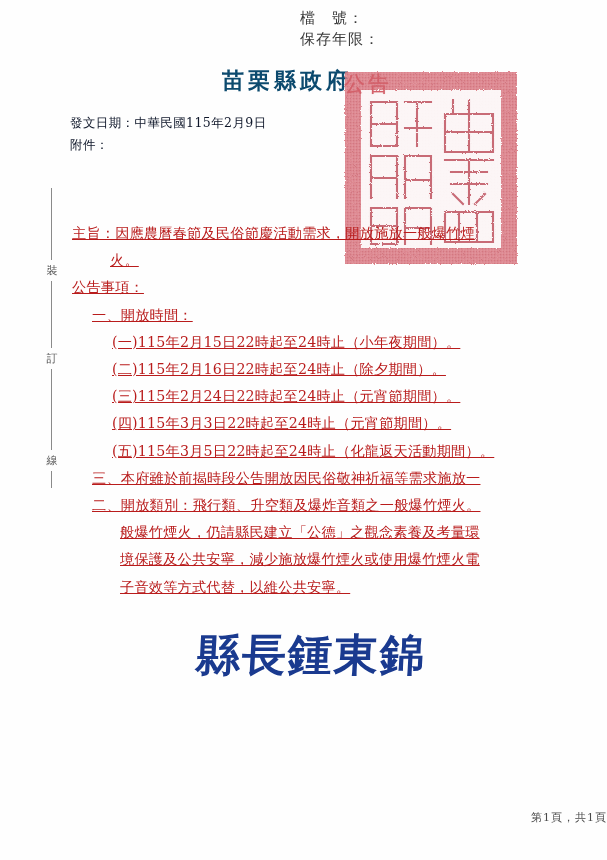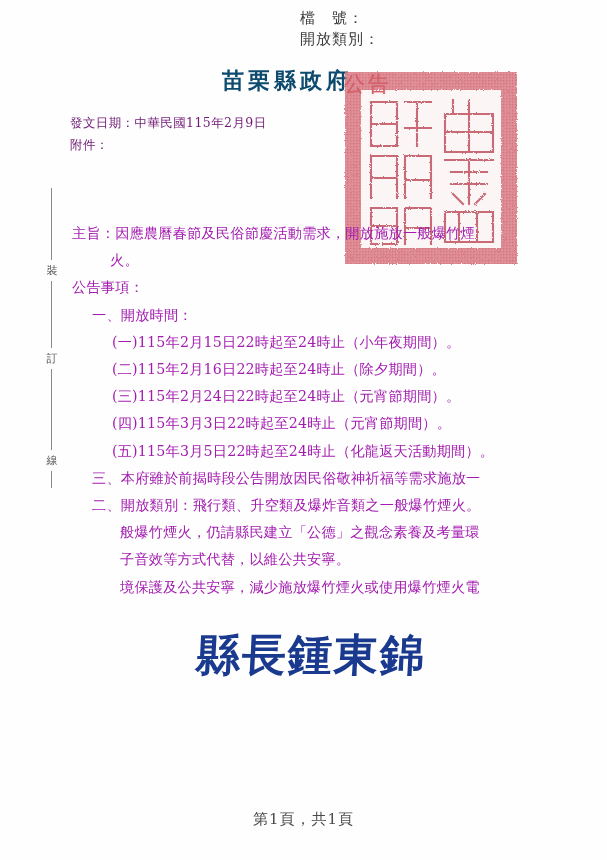--- a/index.html
+++ b/index.html
@@ -62,21 +62,21 @@
   }
 
   
   .meta {
     position: absolute;
     left: 70px;
     top: 112px;
     font-size: 12.5px;
     line-height: 21.5px;
     letter-spacing: .4px;
-    color: #701a75;
+    color: #0f172a;
   }
   .meta .meta-line { white-space: nowrap; }
 
   
   .seal {
     position: absolute;
     left: 341px;
     top: 68px;
     width: 180px;
     height: 200px;
@@ -118,22 +118,23 @@
 
   
   .body-text {
     position: absolute;
     left: 72px;
     top: 220px;
     width: 470px;
     font-size: 14.2px;
     line-height: 27.2px;
     letter-spacing: .2px;
-    color: #a21caf;
+    color: #b91c1c;
     z-index: 4;
+    text-decoration: underline;
   }
   .row { white-space: nowrap; }
   .row.indent-1 { padding-left: 38px; }   
   .row.indent-2 { padding-left: 20px; }   
   .row.indent-3 { padding-left: 40px; }   
   .row.indent-4 { padding-left: 48px; }   
 
   
   .signature {
     position: absolute;
@@ -147,34 +148,34 @@
     font-family: "DejaVu Serif", "Liberation Serif", serif;
     transform: skewX(-3deg);
   }
 
   
   .footer {
     position: absolute;
     left: 0;
     right: 0;
     top: 810px;
-    text-align: center;
-    font-size: 15px;
+    text-align: right;
+    font-size: 11px;
     letter-spacing: 1px;
     color: #4a4a4a;
   }
 </style>
 </head>
 <body>
 
 <div class="page">
 
   <div class="doc-header">
     <div class="hdr-line">檔　號：</div>
-    <div class="hdr-line">開放類別：</div>
+    <div class="hdr-line">保存年限：</div>
   </div>
 
   <div class="org-title">苗栗縣政府</div>
 
   <div class="notice-word">公告</div>
 
   <div class="seal">
     <svg viewBox="0 0 180 200" xmlns="http://www.w3.org/2000/svg" aria-hidden="true">
       <defs>
         <filter id="rough">
@@ -229,21 +230,21 @@
       <div class="row indent-0">公告事項：</div>
       <div class="row indent-2">一、開放時間：</div>
       <div class="row indent-3">(一)115年2月15日22時起至24時止（小年夜期間）。</div>
       <div class="row indent-3">(二)115年2月16日22時起至24時止（除夕期間）。</div>
       <div class="row indent-3">(三)115年2月24日22時起至24時止（元宵節期間）。</div>
       <div class="row indent-3">(四)115年3月3日22時起至24時止（元宵節期間）。</div>
       <div class="row indent-3">(五)115年3月5日22時起至24時止（化龍返天活動期間）。</div>
       <div class="row indent-2">三、本府雖於前揭時段公告開放因民俗敬神祈福等需求施放一</div>
       <div class="row indent-2">二、開放類別：飛行類、升空類及爆炸音類之一般爆竹煙火。</div>
       <div class="row indent-4">般爆竹煙火，仍請縣民建立「公德」之觀念素養及考量環</div>
+      <div class="row indent-4">境保護及公共安寧，減少施放爆竹煙火或使用爆竹煙火電</div>
       <div class="row indent-4">子音效等方式代替，以維公共安寧。</div>
-      <div class="row indent-4">境保護及公共安寧，減少施放爆竹煙火或使用爆竹煙火電</div>
     </div>
 
   <div class="signature" style="color: rgb(26, 58, 143);">縣長鍾東錦</div>
 
   <div class="footer">第1頁，共1頁</div>
 
 </div>
 
 </body></html>

